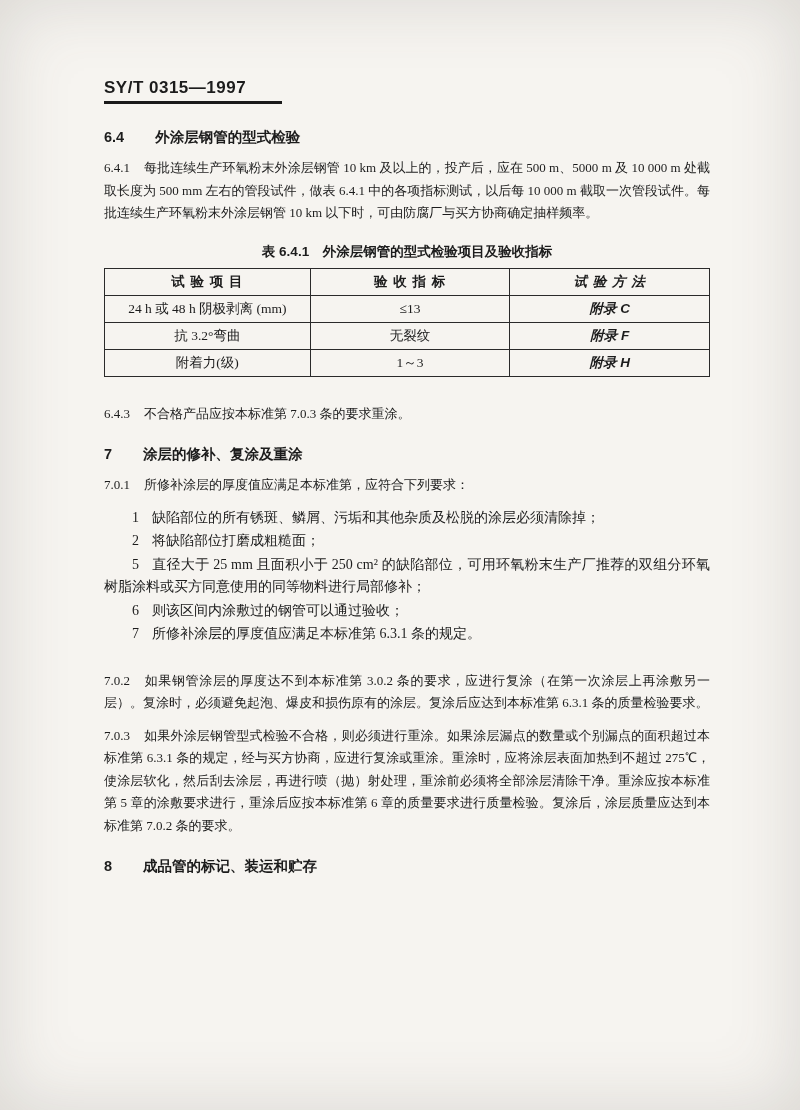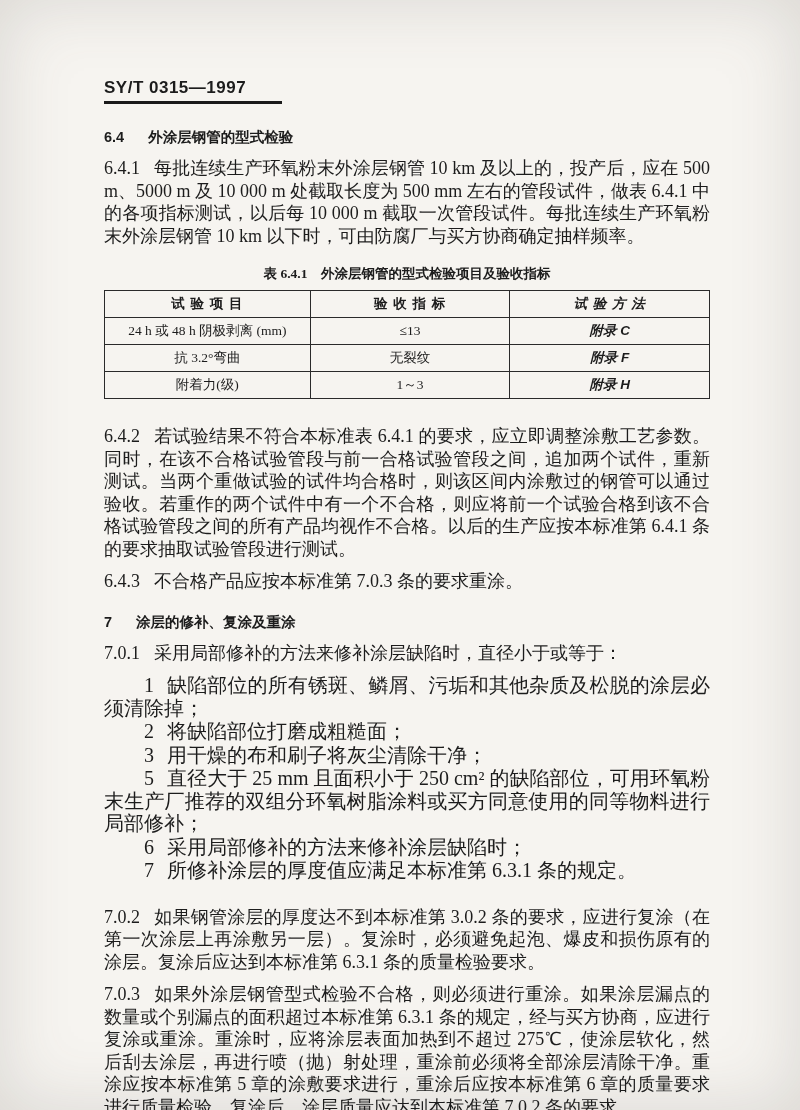--- a/index.html
+++ b/index.html
@@ -32,42 +32,42 @@
     border-bottom: 3px solid #1a1a1a;
   }
 
   
   .sec {
     font-family: "Liberation Sans", sans-serif;
     font-weight: bold;
     font-size: 14.5px;
     margin: 20px 0 10px 0;
   }
-  .sec .hnum { margin-right: 24px; }
+  .sec .hnum { margin-right: 31px; }
 
   
   .para {
-    font-size: 18px;
+    font-size: 13px;
     line-height: 22.5px;
     text-align: justify;
     margin: 6px 0 10px 0;
   }
   .para .pnum { margin-right: 14px; }
   .list-item {
-    font-size: 20px;
+    font-size: 14px;
     line-height: 22.5px;
     text-align: justify;
     text-indent: 2em;
     margin: 0 0 1px 0;
   }
   .list-item .inum { margin-right: 13px; }
 
   
   .tbl-caption {
-    font-family: Liberation Serif, serif;
+    font-family: Liberation Sans, sans-serif;
     font-weight: bold;
     font-size: 13.5px;
     text-align: center;
     margin: 18px 0 7px 0;
   }
   .spec-table {
     width: 100%;
     border-collapse: collapse;
     font-size: 13.5px;
     margin-bottom: 26px;
@@ -126,50 +126,44 @@
         <td class="col-method">附录 F</td>
       </tr>
       <tr>
         <td class="col-item">附着力(级)</td>
         <td class="col-index">1～3</td>
         <td class="col-method">附录 H</td>
       </tr>
     </tbody>
   </table>
 
-  <p class="para">
-    <span class="pnum">6.4.2</span><span>若试验结果不符合本标准表 6.4.1 的要求，应立即调整涂敷工艺参数。同时，在该不合格试验管段与前一合格试验管段之间，追加两个试件，重新测试。当两个重做试验的试件均合格时，则该区间内涂敷过的钢管可以通过验收。若重作的两个试件中有一个不合格，则应将前一个试验合格到该不合格试验管段之间的所有产品均视作不合格。以后的生产应按本标准第 6.4.1 条的要求抽取试验管段进行测试。</span>
-  </p>
 
   <p class="para">
     <span class="pnum">6.4.3</span><span>不合格产品应按本标准第 7.0.3 条的要求重涂。</span>
   </p>
 
   <div class="sec">
     <span class="hnum">7</span><span>涂层的修补、复涂及重涂</span>
   </div>
 
   <p class="para">
-    <span class="pnum">7.0.1</span><span>采用局部修补的方法来修补涂层缺陷时，直径小于或等于：</span>
+    <span class="pnum">7.0.1</span><span>所修补涂层的厚度值应满足本标准第，应符合下列要求：</span>
   </p>
 
   <p class="list-item">
     <span class="inum">1</span><span>缺陷部位的所有锈斑、鳞屑、污垢和其他杂质及松脱的涂层必须清除掉；</span>
   </p>
   <p class="list-item">
     <span class="inum">2</span><span>将缺陷部位打磨成粗糙面；</span>
   </p>
   <p class="list-item">
-    <span class="inum">3</span><span>用干燥的布和刷子将灰尘清除干净；</span>
-  </p>
-  <p class="list-item">
     <span class="inum">5</span><span>直径大于 25 mm 且面积小于 250 cm² 的缺陷部位，可用环氧粉末生产厂推荐的双组分环氧树脂涂料或买方同意使用的同等物料进行局部修补；</span>
   </p>
   <p class="list-item">
-    <span class="inum">6</span><span>采用局部修补的方法来修补涂层缺陷时；</span>
+    <span class="inum">6</span><span>则该区间内涂敷过的钢管可以通过验收；</span>
   </p>
   <p class="list-item">
     <span class="inum">7</span><span>所修补涂层的厚度值应满足本标准第 6.3.1 条的规定。</span>
   </p>
 
   <p class="para" style="margin-top:24px;">
     <span class="pnum">7.0.2</span><span>如果钢管涂层的厚度达不到本标准第 3.0.2 条的要求，应进行复涂（在第一次涂层上再涂敷另一层）。复涂时，必须避免起泡、爆皮和损伤原有的涂层。复涂后应达到本标准第 6.3.1 条的质量检验要求。</span>
   </p>
 
   <p class="para">

